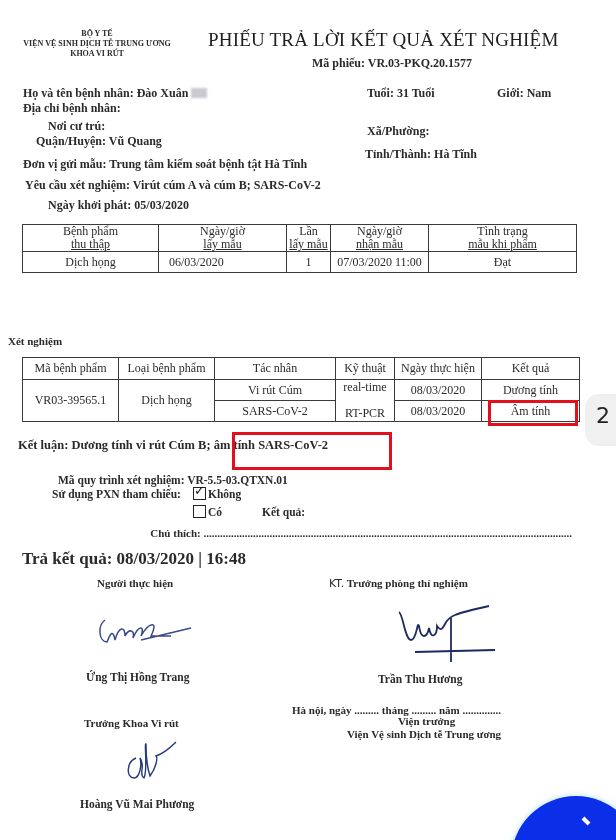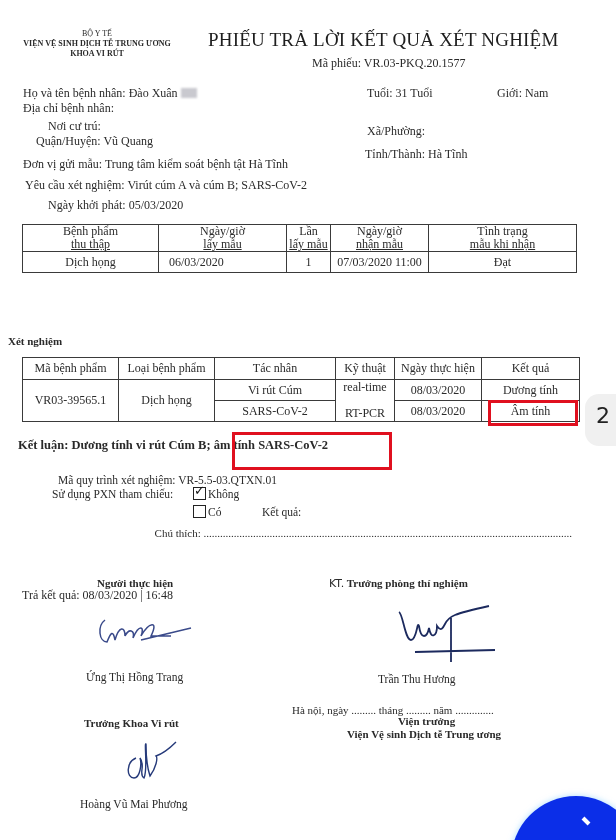--- a/index.html
+++ b/index.html
@@ -2,21 +2,21 @@
 <html><head>
 <meta charset="utf-8">
 <style>
   html, body { margin: 0; padding: 0; }
   body {
     width: 616px; height: 840px; overflow: hidden; position: relative;
     background: #ffffff;
     font-family: "Liberation Serif", "DejaVu Serif", serif;
     color: #2a2a2a;
   }
-  .abs { position: absolute; white-space: nowrap; }
+  .abs { position: absolute; white-space: nowrap; font-weight: bold; }
   .hdr-small { font-size: 8px; text-align: center; line-height: 10px; }
   .hdr-small.bold { font-weight: bold; }
   .title { font-size: 19px; font-weight: normal; letter-spacing: 0.2px; color: #1e1e1e; }
   .txt { font-size: 12px; line-height: 14px; }
   .bold { font-weight: bold; }
   table.grid { border-collapse: collapse; position: absolute; font-size: 12px; }
   table.grid td { border: 1.5px solid #3a3a3a; text-align: center; padding: 0; line-height: 13px; }
   .ul { text-decoration: underline; }
   .redbox { position: absolute; border: 3px solid #e0101f; box-sizing: border-box; }
   .chk { display: inline-block; width: 11px; height: 11px; border: 1.3px solid #222; vertical-align: -2px; position: relative; margin-right: 2px; }
@@ -48,21 +48,21 @@
 <div class="abs txt" style="left:25px; top:178px;">Yêu cầu xét nghiệm: Virút cúm A và cúm B; SARS-CoV-2</div>
 <div class="abs txt" style="left:48px; top:198px;">Ngày khởi phát: 05/03/2020</div>
 
 <table class="grid" style="left:22px; top:224px; width:555px;">
   <tbody>
       <tr style="height:25px;">
     <td style="width:135px;"><span>Bệnh phẩm</span><br><span class="ul">thu thập</span></td>
     <td style="width:127px;"><span>Ngày/giờ</span><br><span class="ul">lấy mẫu</span></td>
     <td style="width:43px;"><span>Lần</span><br><span class="ul">lấy mẫu</span></td>
     <td style="width:97px;"><span>Ngày/giờ</span><br><span class="ul">nhận mẫu</span></td>
-    <td><span>Tình trạng</span><br><span class="ul">mẫu khi nhận</span></td>
+    <td><span>Tình trạng</span><br><span class="ul">mẫu khi phẩm</span></td>
   </tr>
   <tr style="height:21px;">
     <td>Dịch họng</td>
     <td style="text-align:left; padding-left:10px;">06/03/2020</td>
     <td>1</td>
     <td>07/03/2020 11:00</td>
     <td>Đạt</td>
   </tr>
 </tbody>
   </table>
@@ -100,21 +100,21 @@
 
 <div class="abs txt bold" style="left:18px; top:438px; font-size:12.5px;">Kết luận: Dương tính vi rút Cúm B; âm tính SARS-CoV-2</div>
 <div class="redbox" style="left:232px; top:432px; width:160px; height:38px;"></div>
 
 <div class="abs txt" style="left:58px; top:473px; font-size:11.5px;">Mã quy trình xét nghiệm: VR-5.5-03.QTXN.01</div>
 <div class="abs txt" style="left:52px; top:487px; font-size:11.5px;">Sử dụng PXN tham chiếu:</div>
 <div class="abs txt" style="left:193px; top:487px; font-size:11.5px;"><span class="chk on"></span><span>Không</span></div>
 <div class="abs txt" style="left:193px; top:505px; font-size:11.5px;"><span class="chk"></span><span>Có</span></div>
 <div class="abs txt" style="left:262px; top:505px; font-size:11.5px;">Kết quả:</div>
 <div class="abs txt" style="left:22px; top:526px; font-size:11px; width:550px; overflow:hidden;text-align:right;">Chú thích: ......................................................................................................................................</div>
-<div class="abs txt" style="left:22px; top:552px; font-size:12px;margin-top:36px;">Trả kết quả: 08/03/2020  | 16:48</div>
+<div class="abs txt" style="left:22px; top:552px; font-size:17px;">Trả kết quả: 08/03/2020  | 16:48</div>
 
 <div class="abs txt bold" style="left:97px; top:576px; font-size:11px;">Người thực hiện</div>
 <div class="abs txt bold" style="left:329px; top:576px; font-size:11px;"><span style="font-weight:normal; font-family:'DejaVu Sans',sans-serif;">KT.</span> <span>Trưởng phòng thí nghiệm</span></div>
 
 <svg class="sig" style="left:95px; top:612px;" width="100" height="40" viewBox="0 0 100 40">
   <path d="M10 8 C2 14 4 30 12 30 C16 20 18 18 20 28 C24 14 30 14 30 24 C34 16 40 18 38 26 C44 12 50 14 46 24 C54 10 64 8 56 24 L76 24 M46 28 L96 16" fill="none" stroke="#3a4a8a" stroke-width="1.5"></path>
 </svg>
 <svg class="sig" style="left:393px; top:600px;" width="110" height="62" viewBox="0 0 110 62">
   <path d="M6 12 C10 14 12 40 18 40 C24 40 24 20 26 26 C28 40 34 38 36 28 C38 40 44 36 44 26 C48 32 50 28 52 24 C56 16 60 14 96 6 M58 18 L58 62 M22 52 L102 50" fill="none" stroke="#1c2a5e" stroke-width="1.8"></path>
 </svg>

